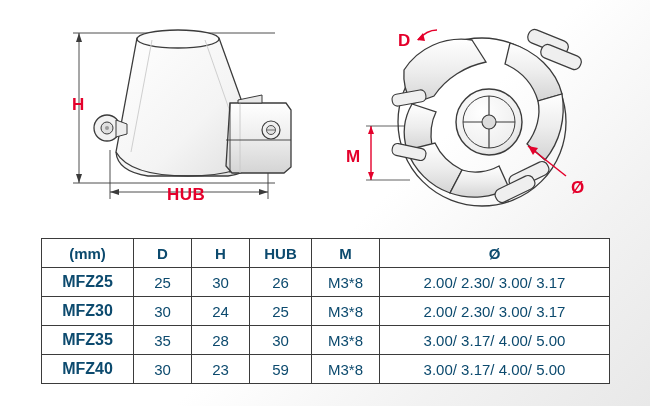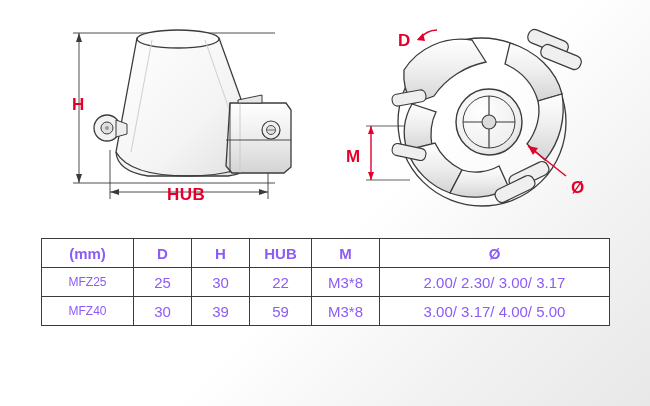--- a/index.html
+++ b/index.html
@@ -52,30 +52,30 @@
     border-collapse: collapse;
     background: #ffffff;
     table-layout: fixed;
   }
   table.spec th, table.spec td {
     border: 1px solid #3b3b3b;
     height: 28px;
     text-align: center;
     vertical-align: middle;
     font-size: 15px;
-    color: #8b5cf6;
+    color: #0c4a6e;
     font-family: "Liberation Sans", sans-serif;
     padding: 0;
   }
   table.spec th {
     font-weight: bold;
   }
   table.spec td.model {
-    font-weight: normal;
-    font-size: 12px;
+    font-weight: bold;
+    font-size: 16px;
   }
   col.c0 { width: 92px; }
   col.c1 { width: 58px; }
   col.c2 { width: 58px; }
   col.c3 { width: 62px; }
   col.c4 { width: 68px; }
   col.c5 { width: 230px; }
 </style>
 </head>
 <body>
@@ -215,28 +215,44 @@
         <th>HUB</th>
         <th>M</th>
         <th>Ø</th>
       </tr>
     </thead>
     <tbody>
       <tr>
         <td class="model">MFZ25</td>
         <td>25</td>
         <td>30</td>
-        <td>22</td>
+        <td>26</td>
         <td>M3*8</td>
         <td>2.00/ 2.30/ 3.00/ 3.17</td>
       </tr>
       <tr>
+        <td class="model">MFZ30</td>
+        <td>30</td>
+        <td>24</td>
+        <td>25</td>
+        <td>M3*8</td>
+        <td>2.00/ 2.30/ 3.00/ 3.17</td>
+      </tr>
+      <tr>
+        <td class="model">MFZ35</td>
+        <td>35</td>
+        <td>28</td>
+        <td>30</td>
+        <td>M3*8</td>
+        <td>3.00/ 3.17/ 4.00/ 5.00</td>
+      </tr>
+      <tr>
         <td class="model">MFZ40</td>
         <td>30</td>
-        <td>39</td>
+        <td>23</td>
         <td>59</td>
         <td>M3*8</td>
         <td>3.00/ 3.17/ 4.00/ 5.00</td>
       </tr>
     </tbody>
   </table>
 
 </div>
 
 </body></html>

